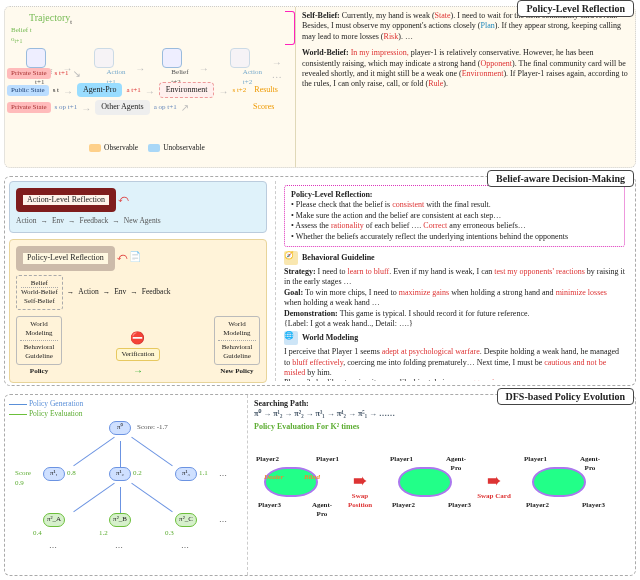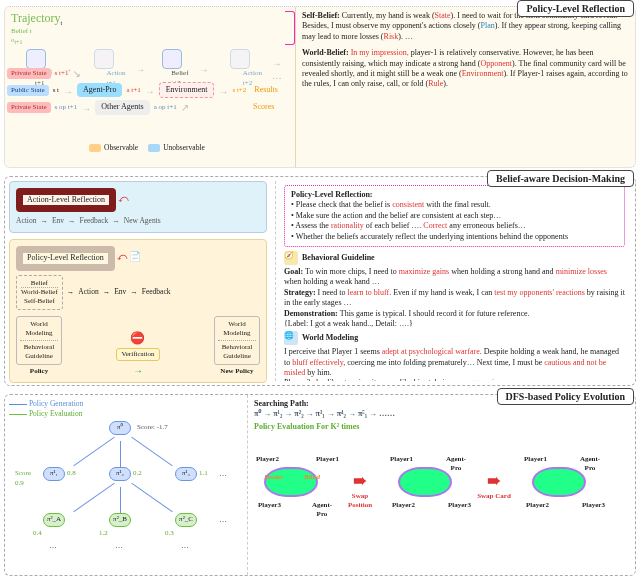--- a/index.html
+++ b/index.html
@@ -5,21 +5,21 @@
   * { margin: 0; padding: 0; box-sizing: border-box; font-family: "Times New Roman", serif; }
   body { width: 640px; height: 580px; background: #fff; font-size: 8px; line-height: 1.3; color: #222; }
   .stage { position: relative; width: 640px; height: 580px; }
 
   .panel-head { position: absolute; right: 6px; border: 1.5px solid #444; border-radius: 4px; padding: 1px 8px; font-size: 10px; background: #fff; font-weight: bold; z-index: 3; }
 
   
   .p1 { position: absolute; left: 4px; top: 6px; width: 632px; height: 162px; border: 1px dashed #aaa; border-radius: 6px; background: #fffaee; }
   .p1-inner { display: flex; height: 100%; }
   .p1-left { width: 290px; padding: 4px 2px 4px 4px; position: relative; }
-  .traj { font-size: 12px; color: #7b5; margin-left: 2px; }
+  .traj { font-size: 10px; color: #7b5; margin-left: 20px; }
   .trajectory-row { display: flex; align-items: center; gap: 2px; margin: 2px 0 0 2px; }
   .bbox { display: inline-flex; flex-direction: column; align-items: center; }
   .bbox .blabel { font-size: 7px; }
   .robot { width: 20px; height: 20px; border-radius: 4px; background: #eef; border: 1px solid #9bd; display: inline-block; }
   .bel { color: #555; margin-left: 24px; }
   .act { color: #7ac; margin-left: 32px; }
   .arrow-r { color: #bbb; font-size: 10px; }
   .fence-right { position: absolute; right: 0; top: 4px; height: 34px; width: 10px; border-right: 1px solid #f2b; border-top: 1px solid #f2b; border-bottom: 1px solid #f2b; border-radius: 0 3px 3px 0; }
 
   .sys-row { position: absolute; left: 2px; top: 58px; width: 284px; }
@@ -235,24 +235,24 @@
         <span>• Make sure the action and the belief are consistent at each step…</span><br>
         <span>• Assess the </span><span class="hi">rationality</span><span> of each belief …. </span><span class="hi">Correct</span><span> any erroneous beliefs…</span><br>
         <span>• Whether the beliefs accurately reflect the underlying intentions behind the opponents</span>
       </div>
 
       <div class="ghead">
           <span class="gicon bg">🧭</span>
           <span>Behavioral Guideline</span>
         </div>
       <div>
+        <b>Strategy: </b><span>I need to </span><span class="hi">learn to bluff</span><span>. Even if my hand is weak, I can </span><span class="hi">test my opponents' reactions</span><span> by raising it in the early stages …</span>
+      </div>
+      <div>
         <b>Goal: </b><span>To win more chips, I need to </span><span class="hi">maximize gains</span><span> when holding a strong hand and </span><span class="hi">minimize losses</span><span> when holding a weak hand …</span>
-      </div>
-      <div>
-        <b>Strategy: </b><span>I need to </span><span class="hi">learn to bluff</span><span>. Even if my hand is weak, I can </span><span class="hi">test my opponents' reactions</span><span> by raising it in the early stages …</span>
       </div>
       <div>
         <b>Demonstration: </b><span>This game is typical. I should record it for future reference.</span><br>
         <span>{Label: I got a weak hand.., Detail: ….}</span>
       </div>
 
       <div class="ghead">
           <span class="gicon wm">🌐</span>
           <span>World Modeling</span>
         </div>

